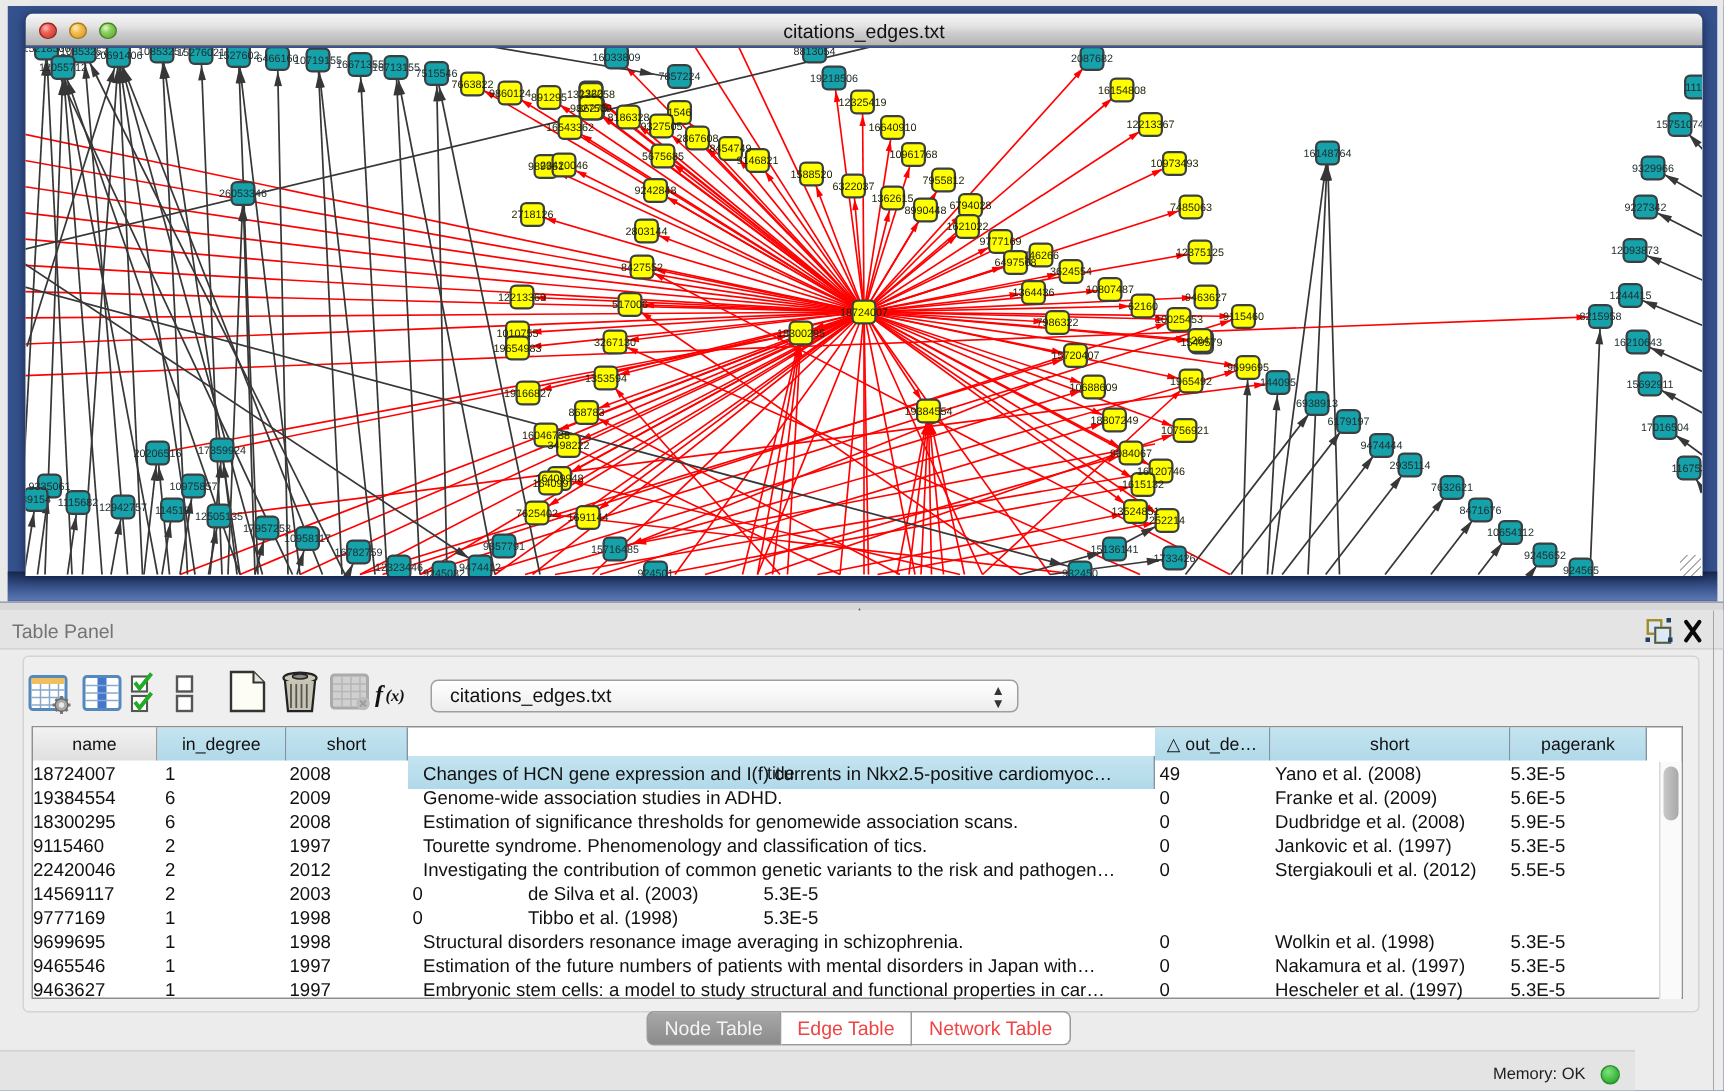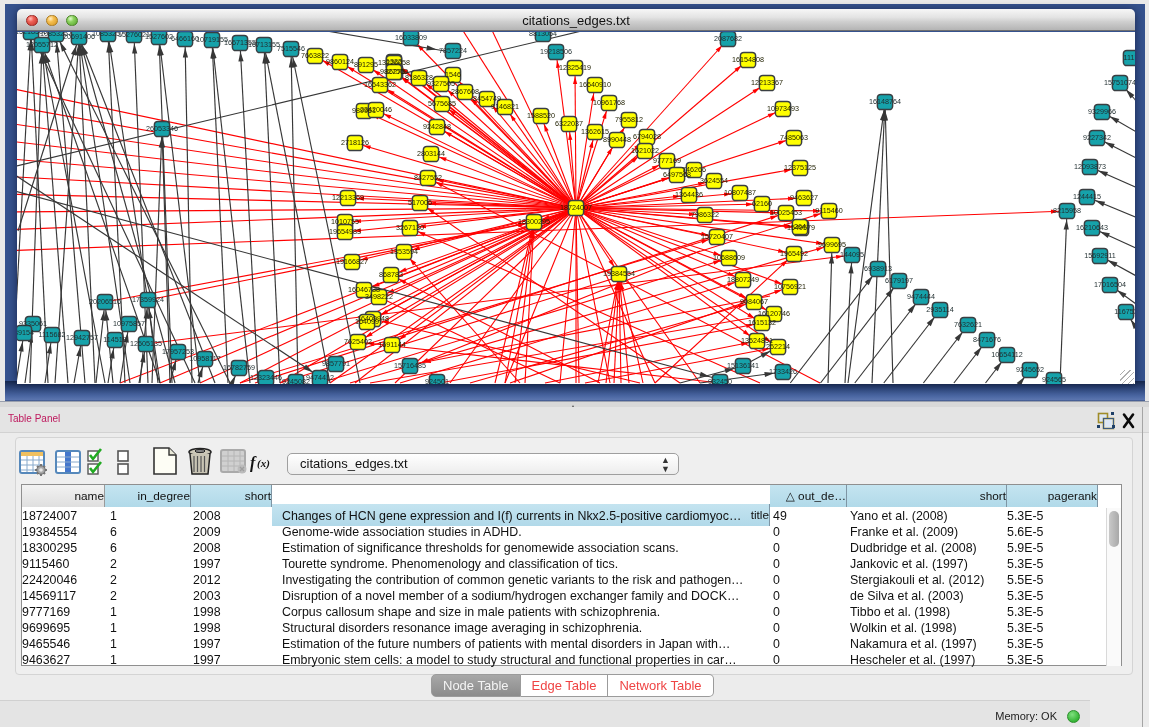--- a/index.html
+++ b/index.html
@@ -15,26 +15,26 @@
   border-bottom:1px solid #6f6f6f; }
 #titlebar .t { position:absolute; left:0; right:0; top:4px; text-align:center; font-size:13px; font-weight:400; color:#111; }
 .tl { position:absolute; top:5.5px; width:11.5px; height:11.5px; border-radius:50%; }
 #tlr { left:9px;  background:radial-gradient(circle at 35% 30%, #ffb3ad 5%, #ee6156 35%, #c63a30 90%); border:1px solid #9d2520;}
 #tly { left:29px; background:radial-gradient(circle at 35% 30%, #ffe9b8 5%, #f5bf50 35%, #d89c2b 90%); border:1px solid #ad7b1d;}
 #tlg { left:49px; background:radial-gradient(circle at 35% 30%, #d7f5c0 5%, #8cd35f 35%, #5da832 90%); border:1px solid #4a8427;}
 #canvas { position:absolute; left:0; top:23px; width:1117.5px; height:351.5px; background:#ffffff; overflow:hidden; }
 #grip { position:absolute; right:1px; bottom:0px; width:14px; height:14px;
  background:repeating-linear-gradient(135deg, transparent 0 3px, #9a9a9a 3px 4px); opacity:.8}
 #panel { position:absolute; left:0; top:407px; width:1149px; height:320px; background:#ececec; }
-#ptitle { position:absolute; left:0; top:0; width:100%; height:26px; font-size:10px; color:#be185d; background:#e4e4e4; border-bottom:1px solid #d2d2d2; }
+#ptitle { position:absolute; left:0; top:0; width:100%; height:26px; font-size:13px; color:#737373; background:#e4e4e4; border-bottom:1px solid #d2d2d2; }
 #ptitle span { position:absolute; left:8px; top:6px; }
 #pticons { position:absolute; right:10px; top:5px; }
 #tbl { position:absolute; left:21px; top:77px; width:1101px; height:182px; background:#fff; border:1px solid #8f8f8f; }
 #thead { position:absolute; left:0; top:0; width:1084px; height:22px; display:flex; font-size:11.8px; color:#111; }
-#thead div { border-right:1px solid #7e95a4; background:linear-gradient(180deg,#c4e4f0,#b1d9e9); text-align:right; line-height:22px; height:22px; }
+#thead div { border-right:1px solid #7e95a4; background:linear-gradient(180deg,#c4e4f0,#b1d9e9); text-align:center; line-height:22px; height:22px; }
 #thead div.gray { background:linear-gradient(180deg,#f2f2f2,#dfdfdf); border-right:1px solid #9a9a9a; }
 #tbody { position:absolute; left:0; top:23px; width:1084px; font-size:12.4px; color:#111; }
 .tr { display:flex; height:16px; line-height:16px; white-space:nowrap; }
 .tr div { overflow:hidden; }
 .c0 { width:82px; padding-left:0px; } .c1 { width:86px; padding-left:6px; }
 .c2 { width:81px; padding-left:3px; } .c3 { width:498px; padding-left:11px; }
 .c4 { width:77px; padding-left:4px; } .c5 { width:160px; padding-left:4px; }
 .c6 { width:92px; padding-left:1px; }
 .h0 { width:83px; } .h1 { width:86px; } .h2 { width:81px; } .h3 { width:498px;margin-top:19px; }
 .h4 { width:77px; } .h5 { width:160px; } .h6 { width:91px; }
@@ -897,30 +897,28 @@
           <div class="c2">2012</div>
           <div class="c3">Investigating the contribution of common genetic variants to the risk and pathogen…</div>
           <div class="c4">0</div>
           <div class="c5">Stergiakouli et al. (2012)</div>
           <div class="c6">5.5E-5</div>
         </div>
 <div class="tr">
           <div class="c0">14569117</div>
           <div class="c1">2</div>
           <div class="c2">2003</div>
-          <div class="c3">Disruption of a novel member of a sodium/hydrogen exchanger family and DOCK…</div>
           <div class="c4">0</div>
           <div class="c5">de Silva et al. (2003)</div>
           <div class="c6">5.3E-5</div>
         </div>
 <div class="tr">
           <div class="c0">9777169</div>
           <div class="c1">1</div>
           <div class="c2">1998</div>
-          <div class="c3">Corpus callosum shape and size in male patients with schizophrenia.</div>
           <div class="c4">0</div>
           <div class="c5">Tibbo et al. (1998)</div>
           <div class="c6">5.3E-5</div>
         </div>
 <div class="tr">
           <div class="c0">9699695</div>
           <div class="c1">1</div>
           <div class="c2">1998</div>
           <div class="c3">Structural disorders resonance image averaging in schizophrenia.</div>
           <div class="c4">0</div>

